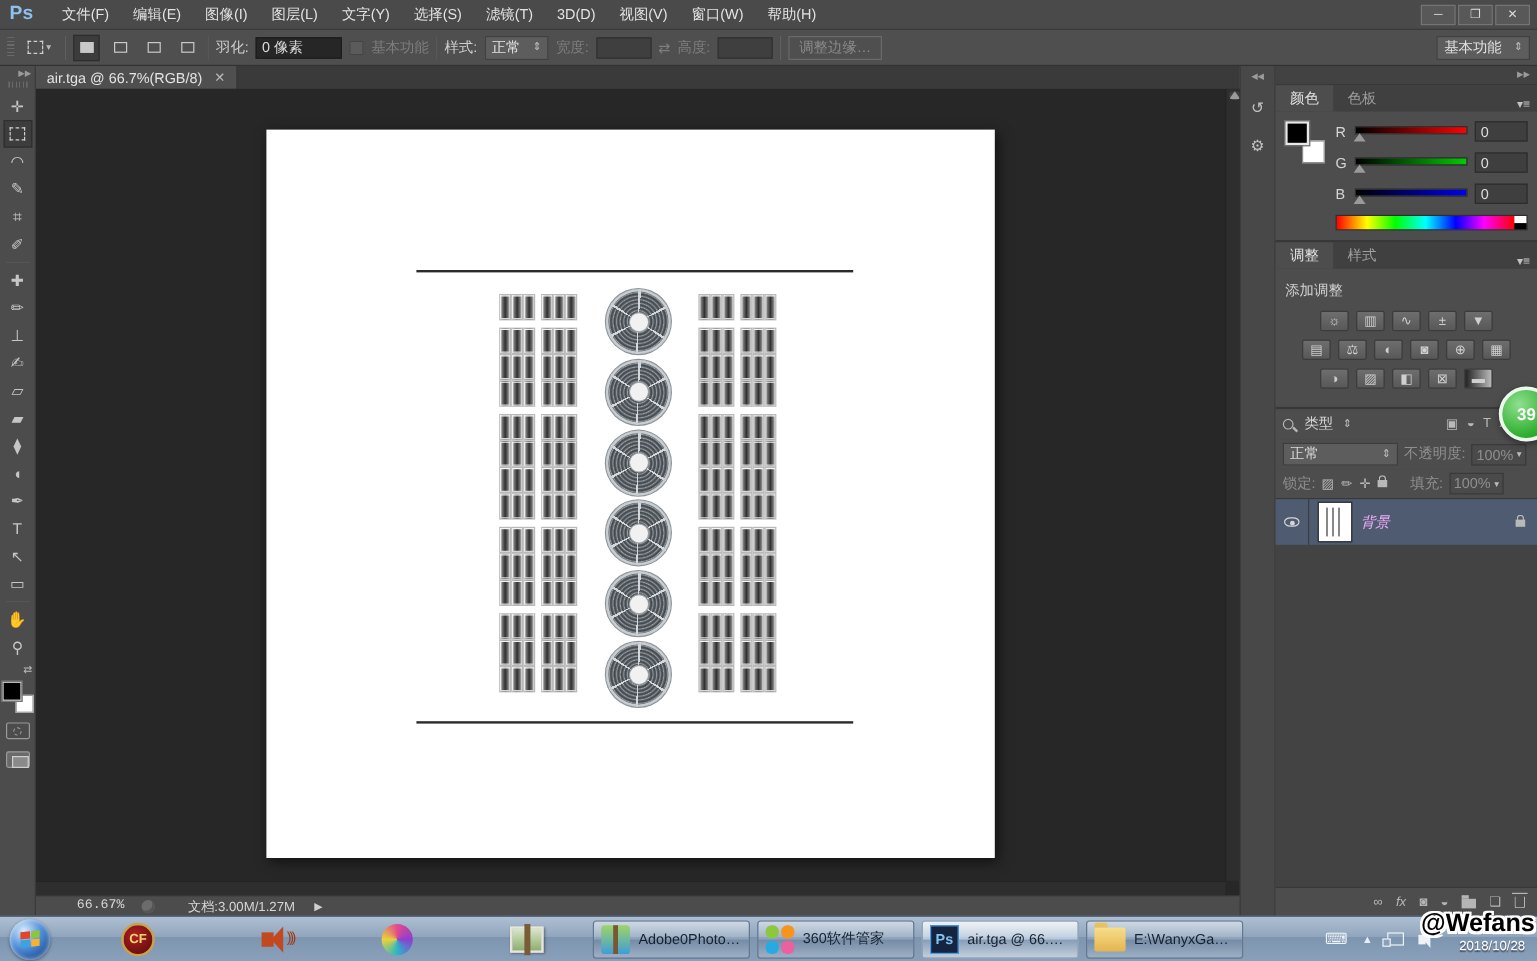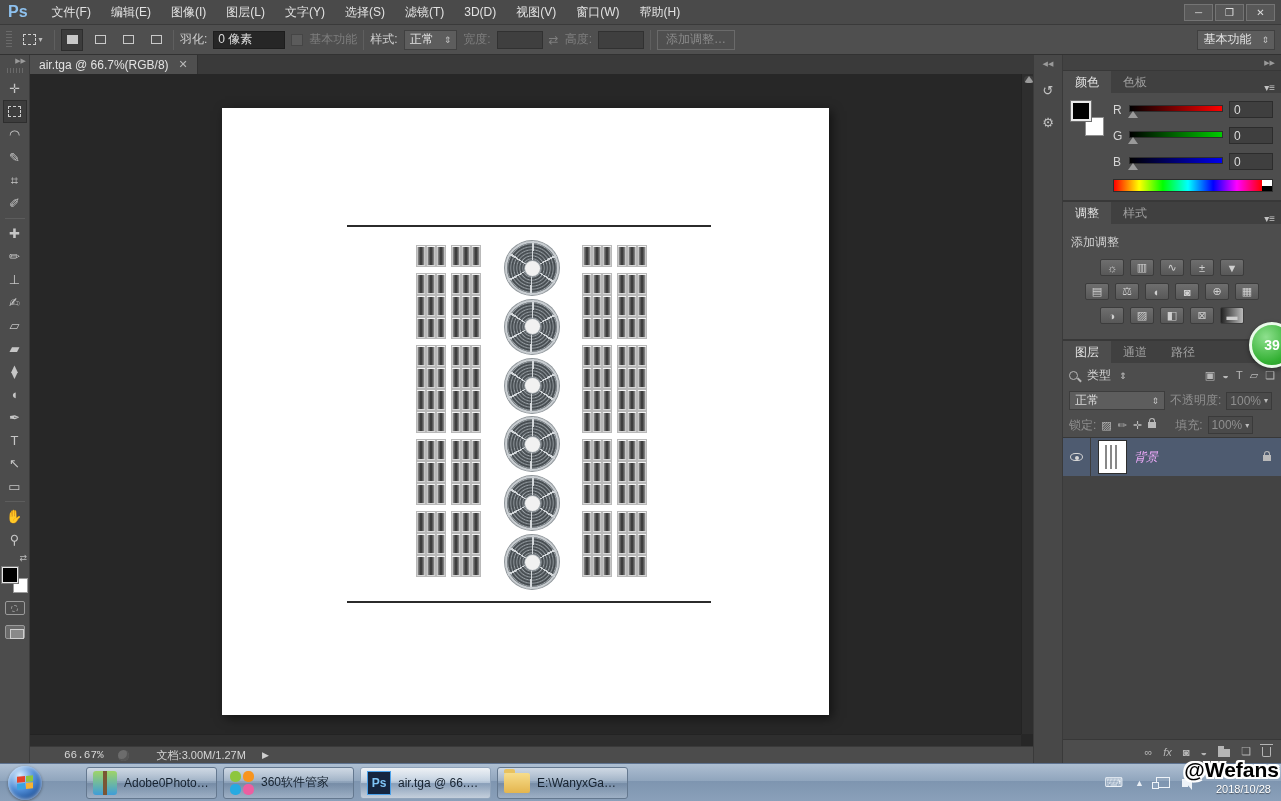--- a/index.html
+++ b/index.html
@@ -340,21 +340,21 @@
     <span class="select-box">
       <span>正常</span>
       <span class="updown">⇕</span>
     </span>
     <span class="opt-label dis">宽度:</span>
     <span class="opt-input empty"></span>
     <span class="opt-label dis">⇄</span>
     <span class="opt-label dis">高度:</span>
     <span class="opt-input empty"></span>
     <span class="vsep"></span>
-    <span class="btn-disabled">添加调整…</span>
+    <span class="btn-disabled">调整边缘…</span>
     <span class="select-box workspace">
       <span>基本功能</span>
       <span class="updown">⇕</span>
     </span>
   </div>
 
   <div class="main">
 
     <div class="toolbar">
       <span class="tb-collapse">▶▶</span>
@@ -688,26 +688,20 @@
             <span class="adj-ico">◑</span>
             <span class="adj-ico">▨</span>
             <span class="adj-ico">◧</span>
             <span class="adj-ico">⊠</span>
             <span class="adj-ico" style="background:linear-gradient(90deg,#222,#bbb)">▬</span>
           </div>
         </div>
       </div>
 
       <div class="panel layers-panel">
-        <div class="ptabs">
-          <span class="ptab active">图层</span>
-          <span class="ptab">通道</span>
-          <span class="ptab">路径</span>
-          <span class="pmenu">▾≡</span>
-        </div>
         <div class="lrow">
           <span class="mag"></span>
           <span class="kind-select">
             <span>类型</span>
             <span class="updown">⇕</span>
           </span>
           <span class="lfilter-icons">
             <span>▣</span>
             <span>◒</span>
             <span>T</span>
@@ -766,20 +760,34 @@
   <div class="badge">39</div>
 </div>
 
 <div class="taskbar">
   <div class="orb">
     <span class="flag">
         <i></i>
         <i></i>
         <i></i>
         <i></i>
+      </span>
+  </div>
+  <div class="quick">
+    <span class="q-ico">
+        <span class="cf-shield">CF</span>
+      </span>
+    <span class="q-ico">
+        <span class="speaker"></span>
+      </span>
+    <span class="q-ico">
+        <span class="swirl"></span>
+      </span>
+    <span class="q-ico">
+        <span class="photo-ico"></span>
       </span>
   </div>
   <div class="tb-buttons">
     <div class="tb-btn">
       <span class="ark"></span>
       <span class="lbl">Adobe0Photosh…</span>
     </div>
     <div class="tb-btn">
       <span class="i360">
           <i></i>

